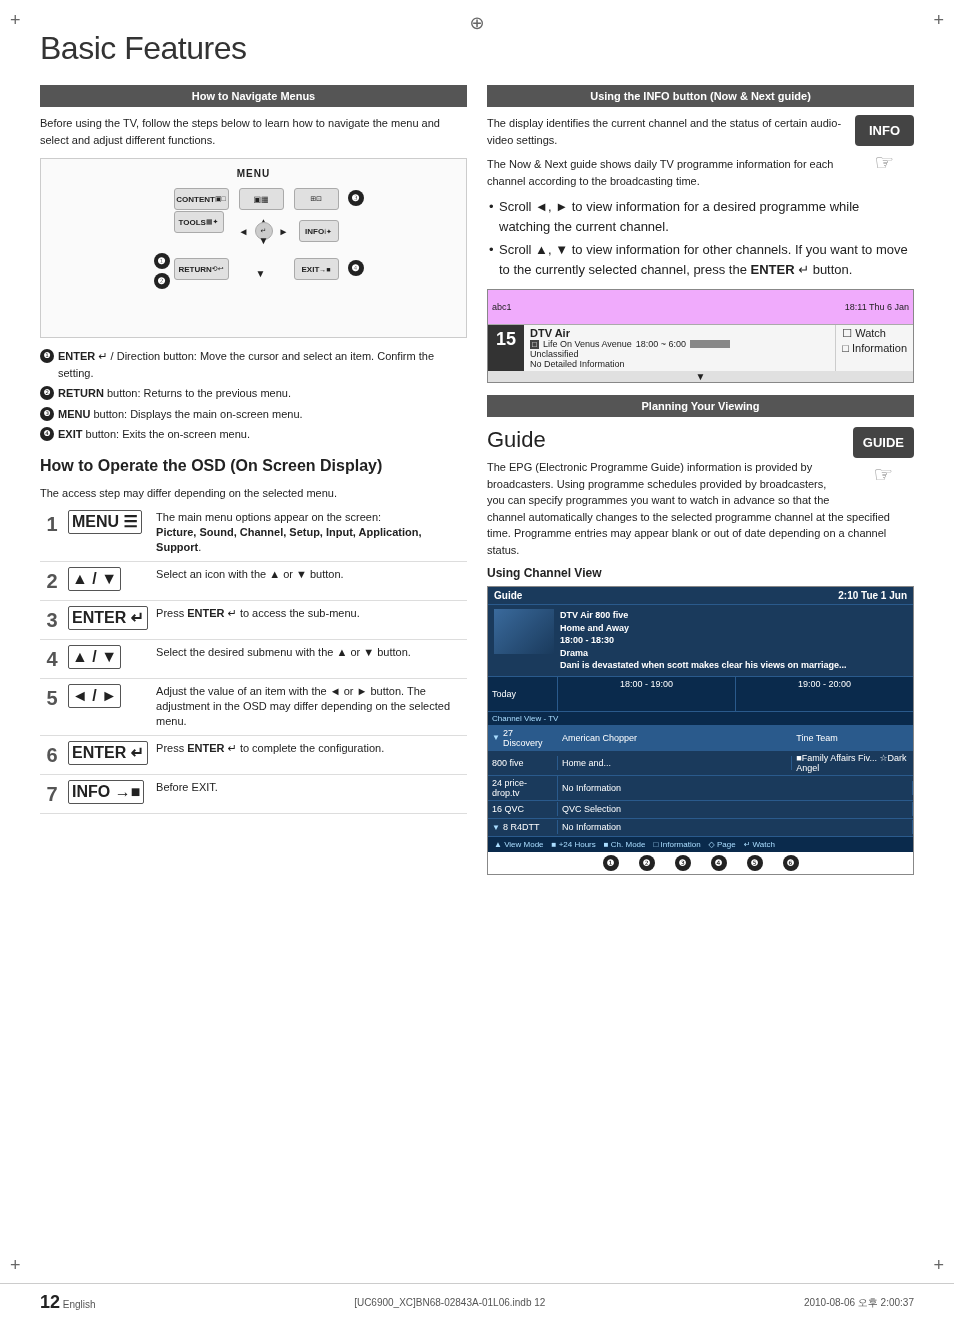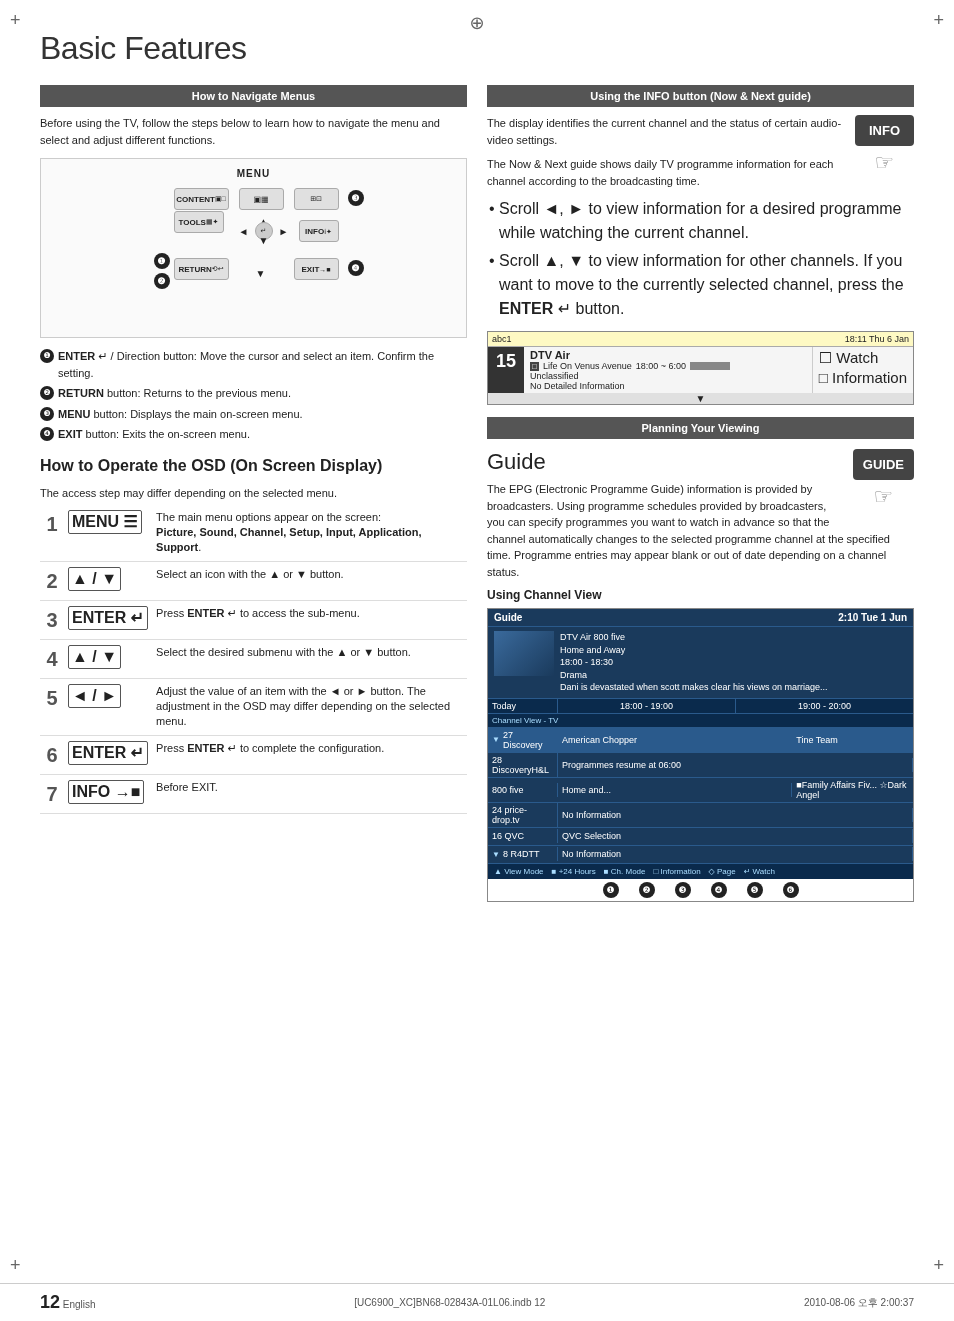--- a/index.html
+++ b/index.html
@@ -172,21 +172,21 @@
     .info-intro {
       font-size: 11px;
       line-height: 1.5;
       margin-bottom: 8px;
     }
     .info-bullets {
       list-style: none;
       margin-bottom: 10px;
     }
     .info-bullets li {
-      font-size: 16px;
+      font-size: 13px;
       line-height: 1.5;
       padding-left: 12px;
       position: relative;
       margin-bottom: 4px;
     }
     .info-bullets li::before {
       content: "•";
       position: absolute;
       left: 2px;
     }
@@ -214,42 +214,42 @@
     
     .info-screen {
       border: 1px solid #888;
       font-size: 9px;
       margin-bottom: 12px;
       background: #f5f5f5;
     }
     .info-screen-header {
       display: flex;
       justify-content: space-between;
-      padding: 2px 4px;
+      padding: 12px 4px;
       border-bottom: 1px solid #aaa;
-      background: #fef9c3;
+      background: #f0abfc;
     }
     .info-screen-ch {
       background: #333;
       color: #fff;
       font-size: 18px;
       font-weight: bold;
       padding: 4px 8px;
       float: left;
     }
     .info-screen-body {
       display: flex;
     }
     .info-screen-left {
       padding: 2px 6px;
       flex: 1;
     }
     .info-screen-right {
       padding: 2px 6px;
-      font-size: 15px;
+      font-size: 11px;
       display: flex;
       flex-direction: column;
       gap: 2px;
       border-left: 1px solid #ccc;
     }
     
     .planning-header {
       background: #555;
       color: #fff;
       text-align: center;
@@ -306,38 +306,39 @@
       font-size: 10px;
       font-weight: bold;
       border-bottom: 1px solid #2a5a8c;
     }
     .guide-info-panel {
       background: #1a3a5c;
       padding: 4px 6px;
       display: flex;
       gap: 6px;
       border-bottom: 1px solid #2a5a8c;
+      font-weight: bold;
     }
     .guide-thumb {
       width: 60px;
       height: 45px;
       background: linear-gradient(135deg, #3a6a9c 0%, #1a3a5c 100%);
       flex-shrink: 0;
     }
     .guide-info-text {
       font-size: 9px;
       line-height: 1.4;
     }
     .guide-table-header {
       display: flex;
       background: #0a2a4c;
       font-size: 9px;
       border-bottom: 1px solid #2a5a8c;
     }
-    .guide-table-header .col-ch { width: 70px; padding: 2px 4px; border-right: 1px solid #2a5a8c; }
+    .guide-table-header .col-ch { width: 70px; padding: 12px 4px; border-right: 1px solid #2a5a8c; }
     .guide-table-header .col-time { flex: 1; padding: 2px 4px; border-right: 1px solid #2a5a8c; text-align: center; }
     .guide-table-header .col-time2 { flex: 1; padding: 2px 4px; text-align: center; }
     .guide-row {
       display: flex;
       border-bottom: 1px solid #2a5a8c;
       font-size: 9px;
       min-height: 18px;
       align-items: center;
     }
     .guide-row.selected { background: #2a5a8c; }
@@ -640,24 +641,20 @@
         </div>
 
         <div style="background:#0a2a4c;color:#adf;font-size:8px;padding:2px 4px;border-bottom:1px solid #2a5a8c;">Channel View - TV</div>
 
         <div class="guide-row selected">
           <div class="col-ch"><span class="guide-arrow">▼</span> 27 Discovery</div>
           <div class="col-prog">American Chopper</div>
           <div class="col-prog2">Tine Team</div>
         </div>
         <div class="guide-row">
-          <div class="col-ch">28 DiscoveryH&amp;L</div>
-          <div class="col-prog" style="flex:3;">Programmes resume at 06:00</div>
-        </div>
-        <div class="guide-row">
           <div class="col-ch">800 five</div>
           <div class="col-prog">Home and...</div>
           <div class="col-prog2">■Family Affairs  Fiv...  ☆Dark Angel</div>
         </div>
         <div class="guide-row">
           <div class="col-ch">24 price-drop.tv</div>
           <div class="col-prog" style="flex:3;">No Information</div>
         </div>
         <div class="guide-row">
           <div class="col-ch">16 QVC</div>

